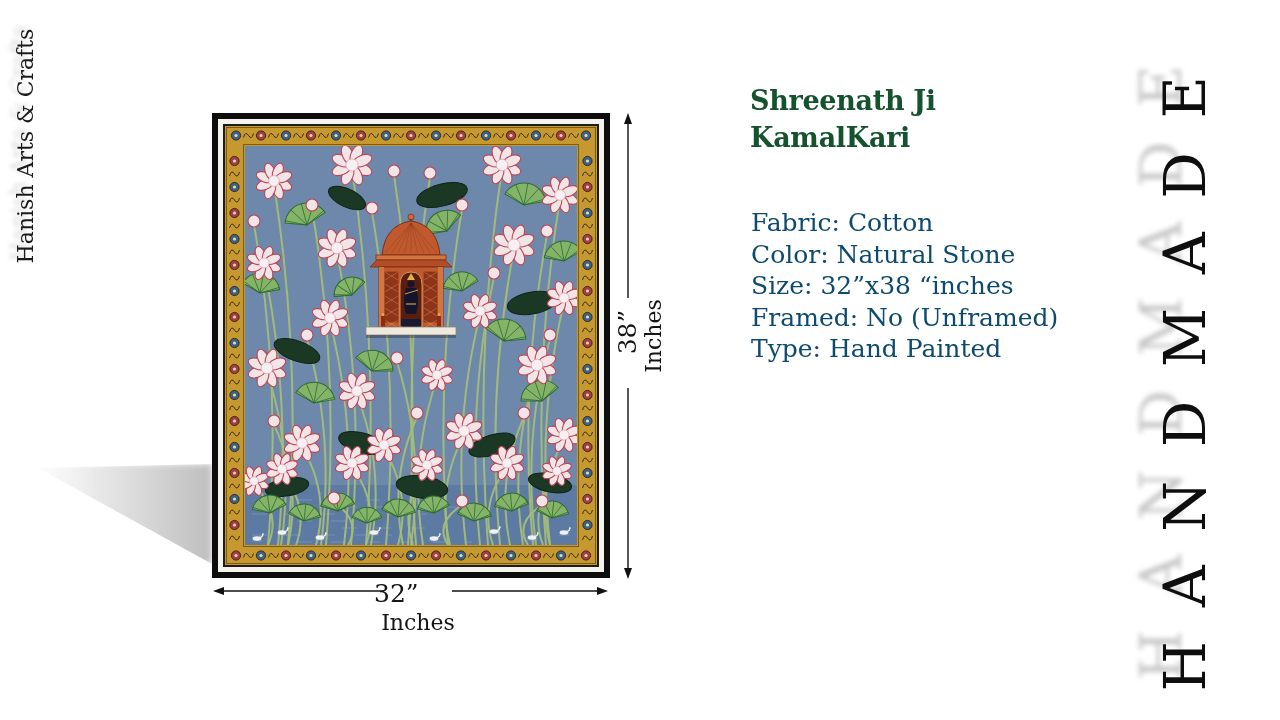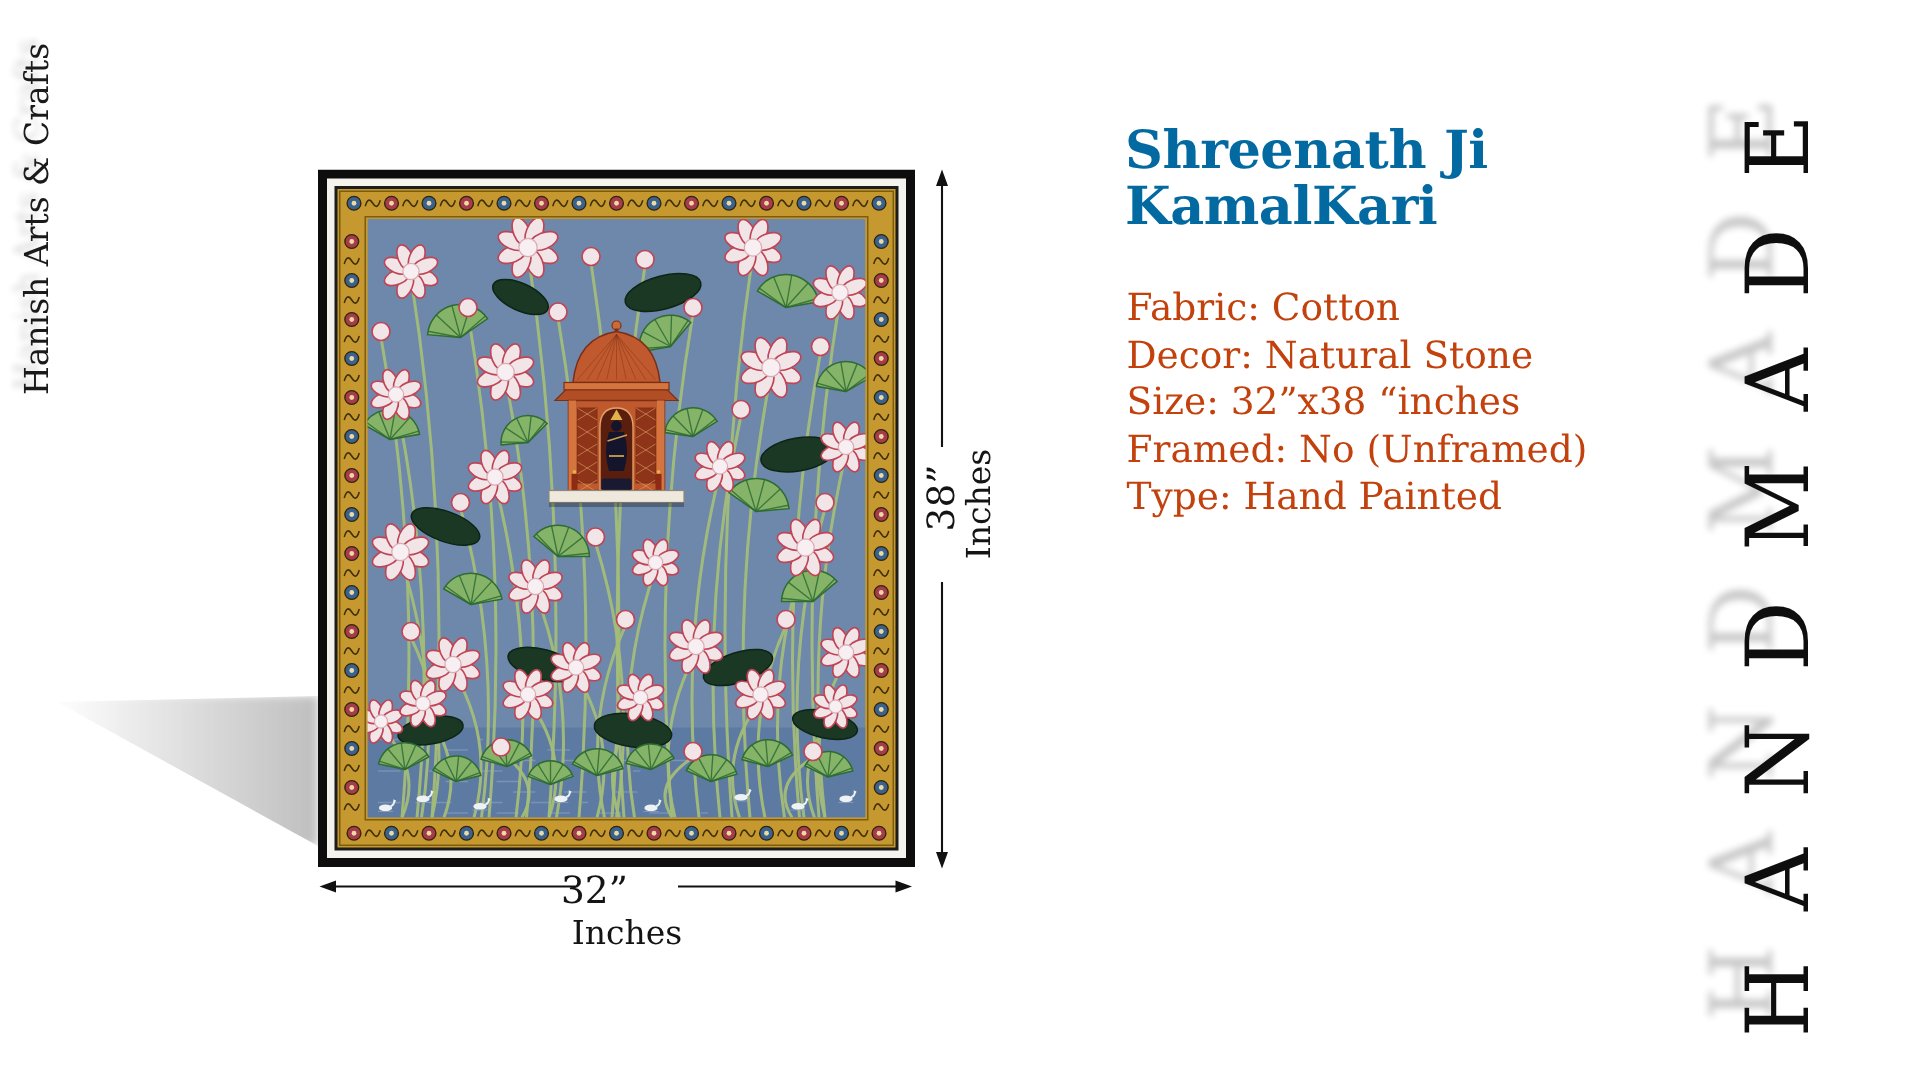--- a/index.html
+++ b/index.html
@@ -37,25 +37,25 @@
   .dim-h-value{left:597px;top:317px;width:62px;height:30px;transform:rotate(-90deg);
     font-size:25px;line-height:30px;text-align:center;}
   .dim-h-unit{left:609px;top:323px;width:90px;height:26px;transform:rotate(-90deg);
     font-size:22px;line-height:26px;text-align:center;}
   .dim-w-value{left:374px;top:579px;width:80px;height:30px;font-size:25px;line-height:30px;text-align:left;}
   .dim-w-unit{left:363px;top:610px;width:110px;height:26px;font-size:22px;line-height:26px;text-align:center;}
 
   
   .product-title{
     position:absolute;left:750px;top:82px;width:340px;
-    font-size:35px;font-weight:bold;line-height:37px;letter-spacing:-0.3px;color:#0369a1;
+    font-size:27px;font-weight:bold;line-height:37px;letter-spacing:-0.3px;color:#14532d;
   }
   .product-specs{
-    position:absolute;left:751px;top:189px;width:340px;
-    font-size:25px;line-height:31.5px;color:#c2410c;
+    position:absolute;left:751px;top:207px;width:340px;
+    font-size:25px;line-height:31.5px;color:#0c4a6e;
     list-style:none;margin:0;padding:0;
   }
 
   
   .watermark{
     position:absolute;left:845px;top:327px;width:680px;height:80px;
     transform:rotate(-90deg);
     font-size:58px;line-height:80px;letter-spacing:0.58em;text-align:center;white-space:nowrap;
     color:#0e0e0e;text-shadow:11px -24px 5px rgba(0,0,0,0.22);
   }
@@ -826,20 +826,20 @@
     <polygon points="396,7 385,3 385,11" fill="#111"></polygon>
   </svg>
   <div class="dim-label dim-w-value">32”</div>
   <div class="dim-label dim-w-unit">Inches</div>
 
   <div class="product-title">
     <span>Shreenath Ji KamalKari</span><br>
   </div>
   <ul class="product-specs">
     <li>Fabric: Cotton</li>
-    <li>Decor: Natural Stone</li>
+    <li>Color: Natural Stone</li>
     <li>Size: 32”x38 “inches</li>
     <li>Framed: No (Unframed)</li>
     <li>Type: Hand Painted</li>
   </ul>
 
   <div class="watermark">HANDMADE</div>
 </div>
 
 </body></html>

